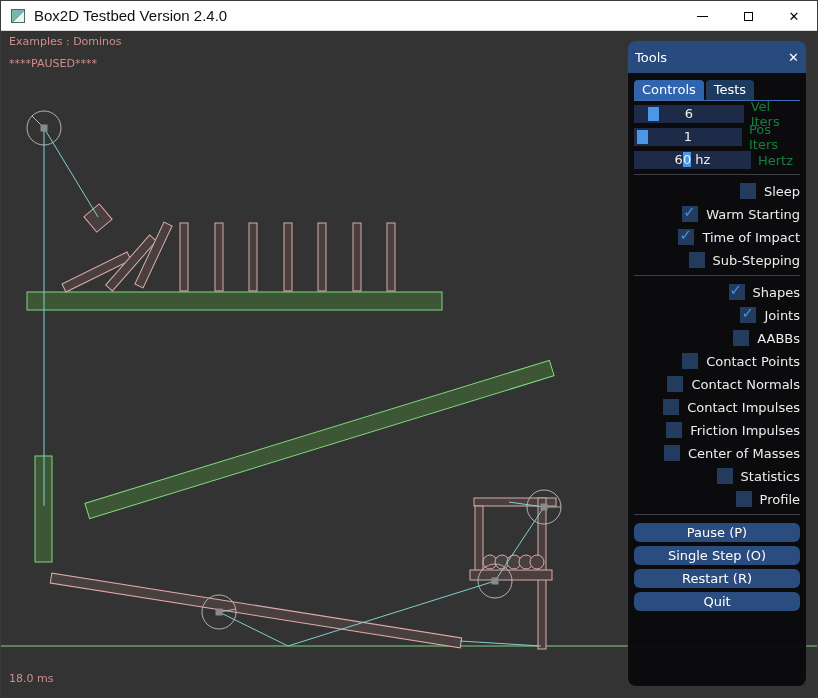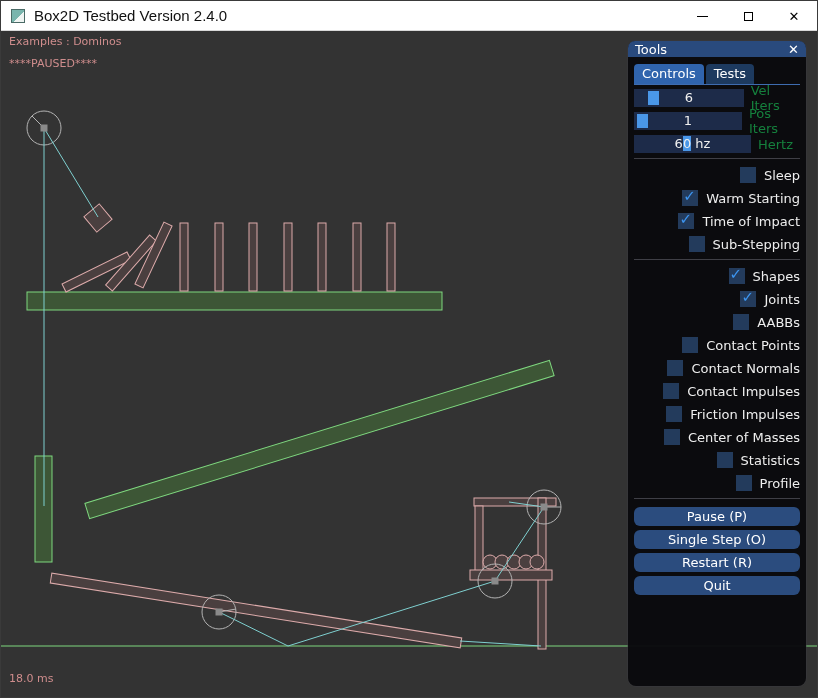--- a/index.html
+++ b/index.html
@@ -29,21 +29,21 @@
   .static-shape{fill:var(--static-fill);stroke:var(--static-stroke);stroke-width:1;}
   .dyn-shape{fill:var(--dynamic-fill);stroke:var(--dynamic-stroke);stroke-width:1;}
   .wheel{fill:none;stroke:var(--wheel-stroke);stroke-width:1;}
   .joint{stroke:var(--joint-line);stroke-width:1;fill:none;}
   .anchor{fill:var(--anchor-fill);}
   .groundline{stroke:var(--static-stroke);stroke-width:1;}
 
   
   .panel{position:absolute;left:627px;top:10px;width:178px;height:645px;background:rgba(10,10,13,0.97);
          border-radius:8px;color:#e8e8e8;font-size:13px;box-shadow:0 0 0 1px rgba(60,60,70,.35);}
-  .panel-title{height:16px;background:var(--titlebar-bg);border-radius:7px 7px 0 0;display:flex;align-items:center;padding:0 7px;}
+  .panel-title{height:32px;background:var(--titlebar-bg);border-radius:7px 7px 0 0;display:flex;align-items:center;padding:0 7px;}
   .panel-title .pt-label{color:#fff;}
   .panel-close{margin-left:auto;color:#fff;font-size:13px;cursor:default;line-height:1;}
   .tabbar{margin:7px 6px 0 6px;border-bottom:1px solid #3e6cb0;display:flex;gap:2px;}
   .tab{padding:2px 8px 3px 8px;border-radius:4px 4px 0 0;color:#fff;}
   .tab.active{background:var(--tab-active);}
   .tab.inactive{background:var(--tab-inactive);}
   .pbody{padding:4px 6px 0 6px;}
   .prow{display:flex;align-items:center;height:18px;margin-bottom:5px;}
   .swidget{position:relative;width:117px;height:18px;background:var(--frame-bg);}
   .grab{position:absolute;top:2px;width:11px;height:14px;background:var(--handle);}

